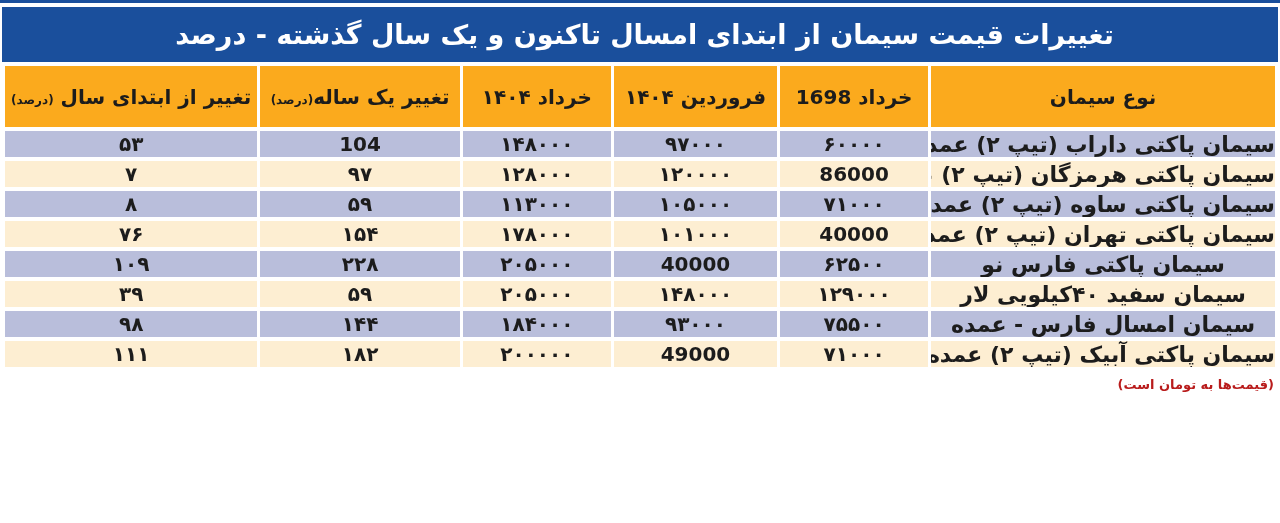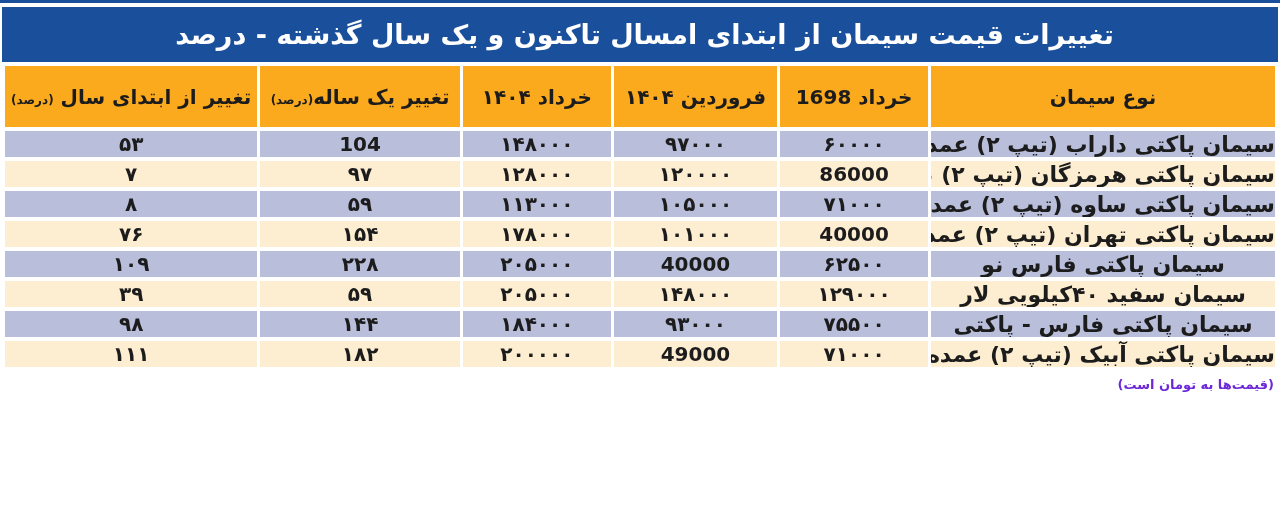--- a/index.html
+++ b/index.html
@@ -38,21 +38,21 @@
     background:var(--header-bg);height:61px;font-size:20px;font-weight:bold;
     padding:0 6px;
   }
   thead th .sub{font-size:12px;font-weight:bold;}
   tbody td{height:26px;font-size:20px;font-weight:bold;}
   tbody tr.row-a td{background:var(--row-lavender);}
   tbody tr.row-b td{background:var(--row-cream);}
   td.type-cell{font-size:22px;padding:0 0;margin-top:18px;}
   .footnote{
     margin:6px 6px 0 0;text-align:right;
-    font-size:13px;font-weight:bold;color:#6d28d9;
+    font-size:13px;font-weight:bold;color:#b91c1c;
   }
 </style>
 </head>
 <body>
 
 <div class="top-line"></div>
 
 <div class="title-bar">
   <span class="title-text">تغییرات قیمت سیمان از ابتدای امسال تاکنون و یک سال گذشته - درصد</span>
 </div>
@@ -119,21 +119,21 @@
       </tr>
       <tr class="row-b">
         <td class="type-cell">سیمان سفید ۴۰کیلویی لار</td>
         <td>۱۲۹۰۰۰</td>
         <td>۱۴۸۰۰۰</td>
         <td>۲۰۵۰۰۰</td>
         <td>۵۹</td>
         <td>۳۹</td>
       </tr>
       <tr class="row-a">
-        <td class="type-cell">سیمان پاکتی فارس - پاکتی</td>
+        <td class="type-cell">سیمان امسال فارس - عمده</td>
         <td>۷۵۵۰۰</td>
         <td>۹۳۰۰۰</td>
         <td>۱۸۴۰۰۰</td>
         <td>۱۴۴</td>
         <td>۹۸</td>
       </tr>
       <tr class="row-b">
         <td class="type-cell">سیمان پاکتی آبیک (تیپ ۲) عمده</td>
         <td>۷۱۰۰۰</td>
         <td>49000</td>

